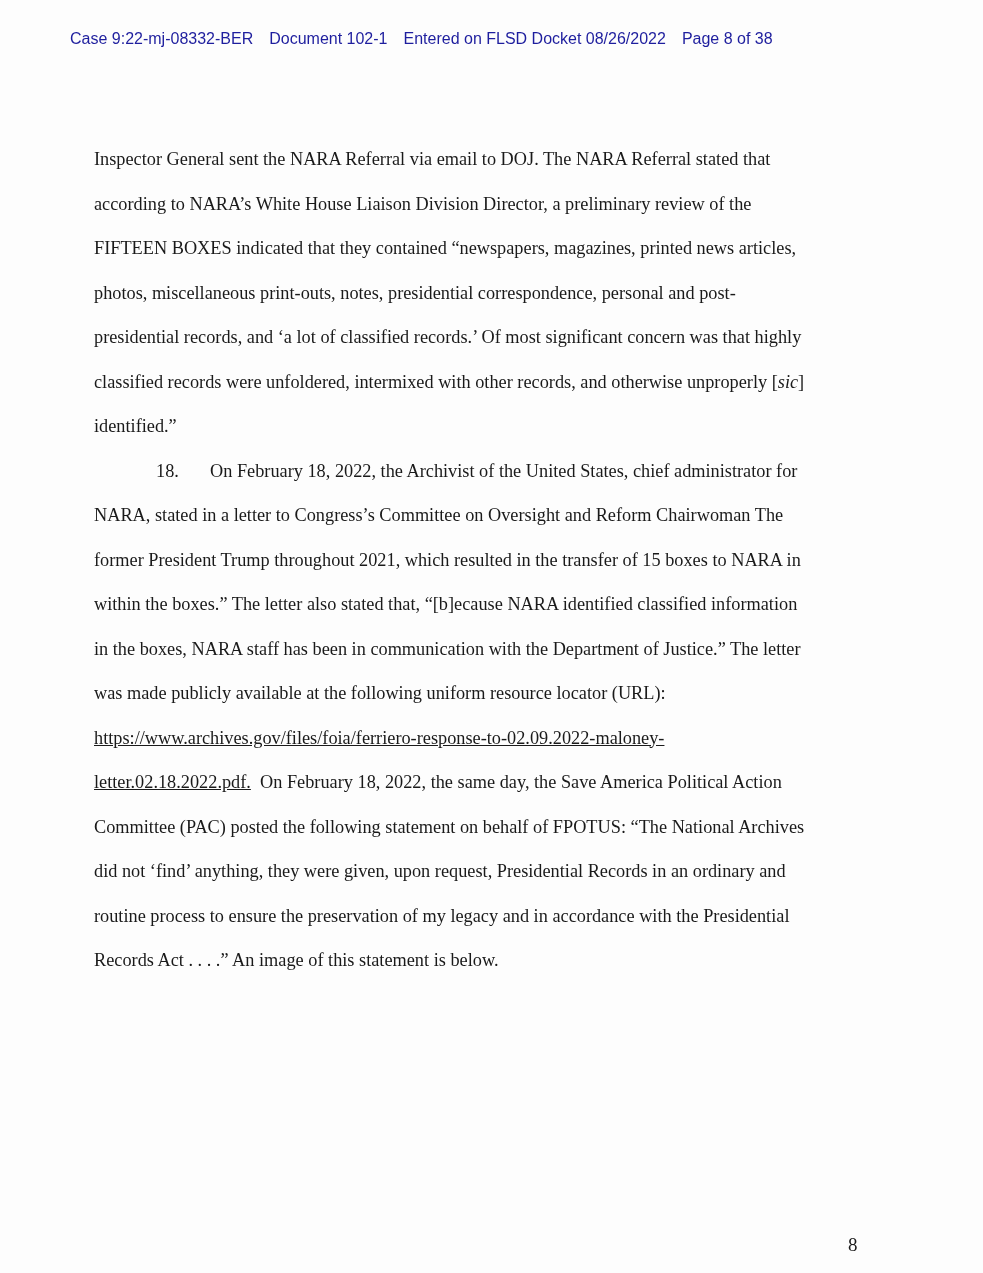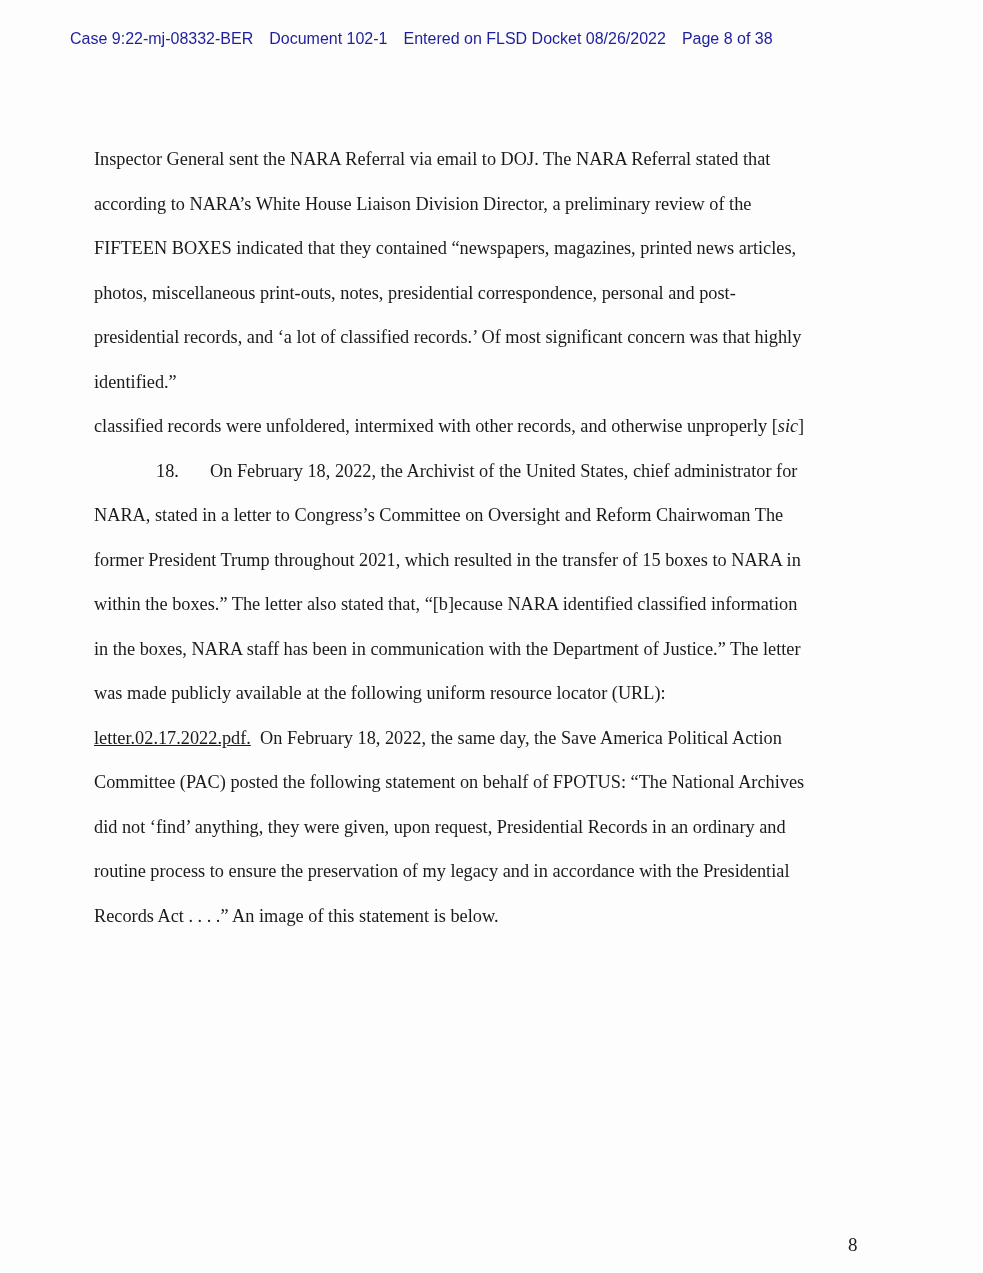--- a/index.html
+++ b/index.html
@@ -64,29 +64,30 @@
 <body>
 
 <div class="header-stamp"><span>Case 9:22-mj-08332-BER</span><span>Document 102-1</span><span>Entered on FLSD Docket 08/26/2022</span><span>Page 8 of 38</span></div>
 
 <div class="body-text">
   <div class="line">Inspector General sent the NARA Referral via email to DOJ.  The NARA Referral stated that</div>
   <div class="line">according to NARA’s White House Liaison Division Director, a preliminary review of the</div>
   <div class="line">FIFTEEN BOXES indicated that they contained “newspapers, magazines, printed news articles,</div>
   <div class="line">photos, miscellaneous print-outs, notes, presidential correspondence, personal and post-</div>
   <div class="line">presidential records, and ‘a lot of classified records.’  Of most significant concern was that highly</div>
+  <div class="line"><span>classified records were unfoldered, intermixed with other records, and otherwise unproperly [</span><span class="ital">sic</span><span>]</span></div>
   <div class="line">identified.”</div>
-  <div class="line"><span>classified records were unfoldered, intermixed with other records, and otherwise unproperly [</span><span class="ital">sic</span><span>]</span></div>
 
   <div class="line"><span class="indent-num">18.</span><span>On February 18, 2022, the Archivist of the United States, chief administrator for</span></div>
   <div class="line">NARA, stated in a letter to Congress’s Committee on Oversight and Reform Chairwoman The</div>
   <div class="line">former President Trump throughout 2021, which resulted in the transfer of 15 boxes to NARA in</div>
   <div class="line">within the boxes.”  The letter also stated that, “[b]ecause NARA identified classified information</div>
   <div class="line">in the boxes, NARA staff has been in communication with the Department of Justice.”  The letter</div>
   <div class="line">was made publicly available at the following uniform resource locator (URL):</div>
-  <div class="line"><span class="link">letter.02.17.2022.pdf.</span><span style="white-space:pre">  On February 18, 2022, the same day, the Save America Political Action</span></div>
+  <div class="line"><span class="link">https://www.archives.gov/files/foia/ferriero-response-to-02.09.2022-maloney-</span></div>
+  <div class="line"><span class="link">letter.02.18.2022.pdf.</span><span style="white-space:pre">  On February 18, 2022, the same day, the Save America Political Action</span></div>
   <div class="line">Committee (PAC) posted the following statement on behalf of FPOTUS: “The National Archives</div>
   <div class="line">did not ‘find’ anything, they were given, upon request, Presidential Records in an ordinary and</div>
   <div class="line">routine process to ensure the preservation of my legacy and in accordance with the Presidential</div>
   <div class="line">Records Act . . . .”  An image of this statement is below.</div>
 </div>
 
 <div class="page-number">8</div>
 
 </body></html>

